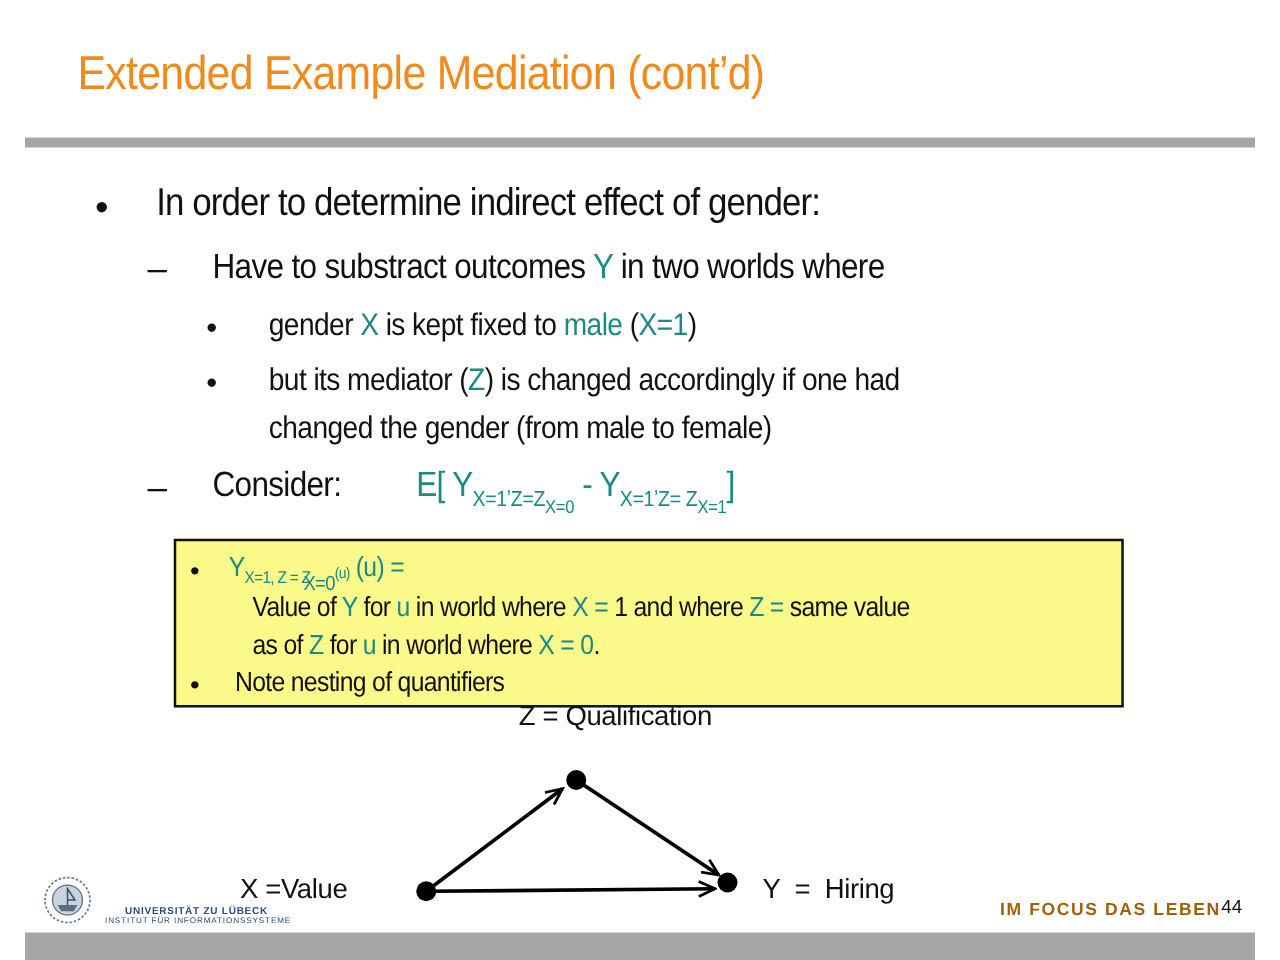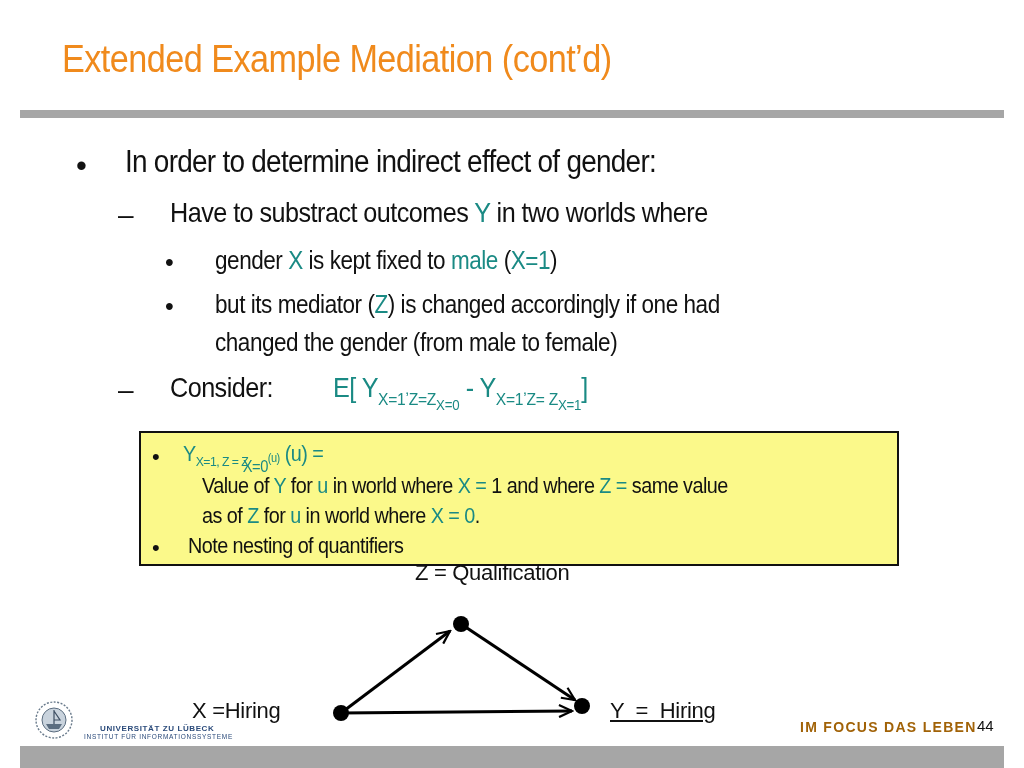--- a/index.html
+++ b/index.html
@@ -110,22 +110,22 @@
     </marker>
   </defs>
   <line x1="341" y1="713" x2="450" y2="631" stroke="#000" stroke-width="3" marker-end="url(#arr)"></line>
   <line x1="461" y1="624" x2="575" y2="700" stroke="#000" stroke-width="3" marker-end="url(#arr)"></line>
   <line x1="341" y1="713" x2="572" y2="711" stroke="#000" stroke-width="3" marker-end="url(#arr)"></line>
   <circle cx="341" cy="713" r="8" fill="#000"></circle>
   <circle cx="461" cy="624" r="8" fill="#000"></circle>
   <circle cx="582" cy="706" r="8" fill="#000"></circle>
 </svg>
 <div class="dlabel" style="left:415px; top:560px;">Z = Qualification</div>
-<div class="dlabel" style="left:192px; top:698px;">X =Hiring</div>
-<div class="dlabel" style="left:610px; top:698px; white-space:pre;text-decoration:underline;">Y  =  Hiring</div>
+<div class="dlabel" style="left:192px; top:698px;">X =Value</div>
+<div class="dlabel" style="left:610px; top:698px; white-space:pre;">Y  =  Hiring</div>
 
 <svg style="position:absolute; left:34px; top:698px;" width="40" height="44" viewBox="0 0 40 44">
   <circle cx="20" cy="22" r="18" fill="none" stroke="#6a7b8c" stroke-width="1.4" stroke-dasharray="2 1.5"></circle>
   <circle cx="20" cy="22" r="12" fill="#c9d3dd" stroke="#5b6d80" stroke-width="1"></circle>
   <path d="M12,26 L28,26 L25,31 L15,31 Z" fill="#5b6d80"></path>
   <path d="M20,12 L20,26 M20,13 L26,22 L20,22" stroke="#3e4f63" stroke-width="1.2" fill="none"></path>
 </svg>
 <div class="logo-text1">UNIVERSITÄT ZU LÜBECK</div>
 <div class="logo-text2">INSTITUT FÜR INFORMATIONSSYSTEME</div>
 <div class="tagline">IM FOCUS DAS LEBEN</div>

